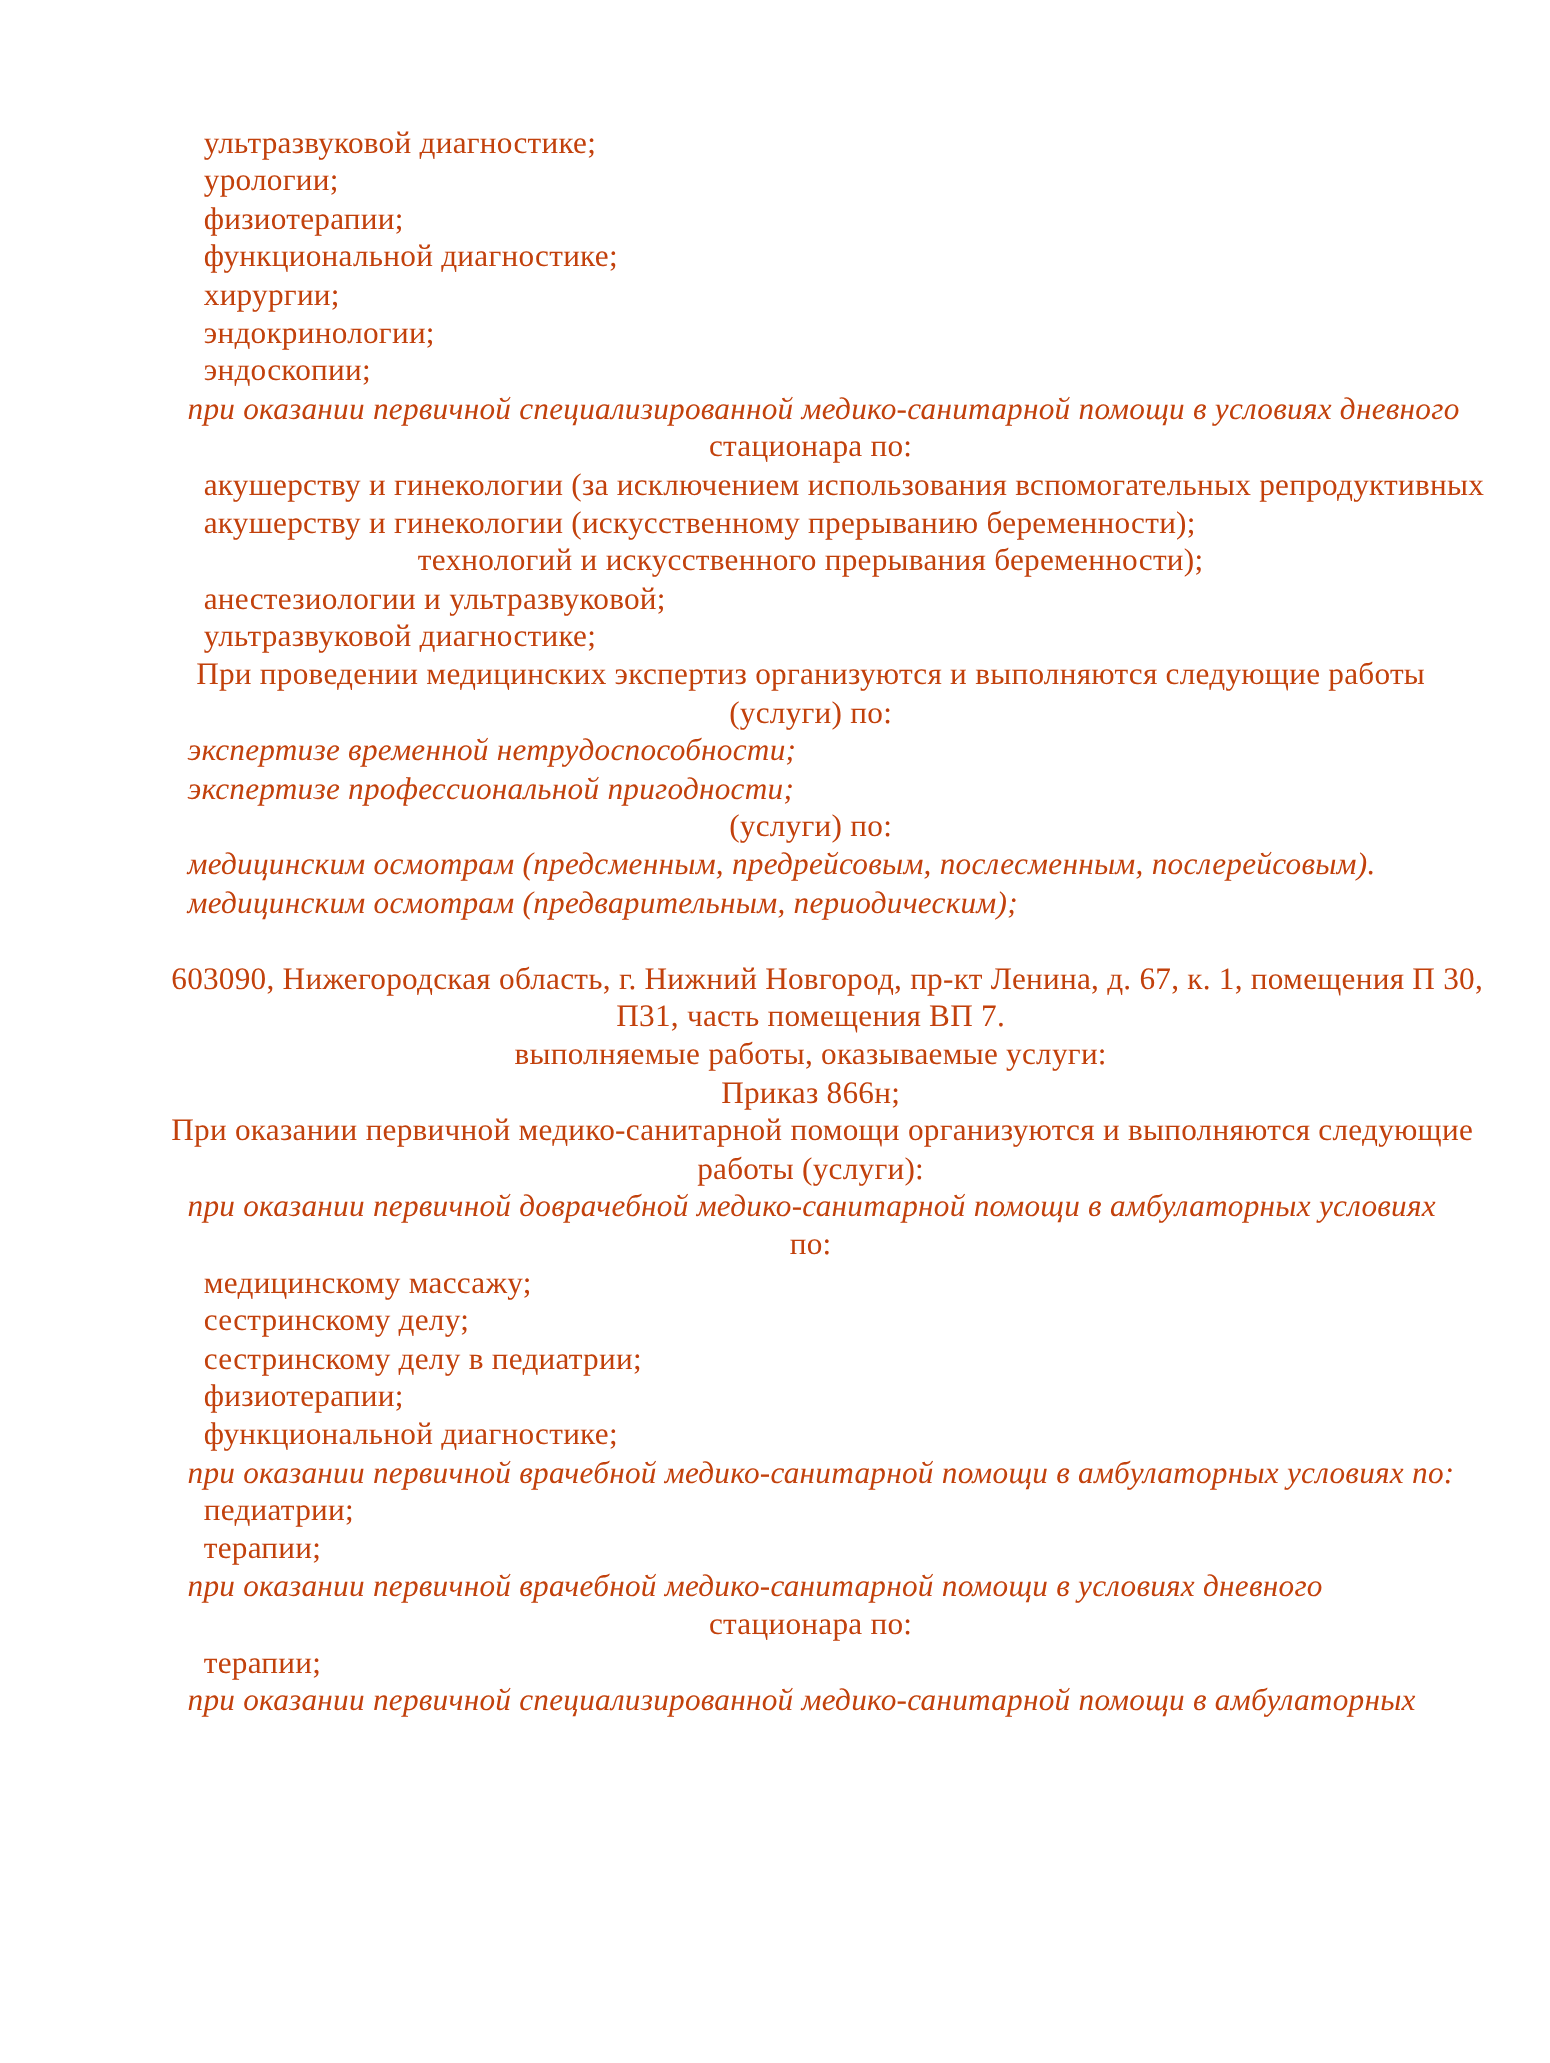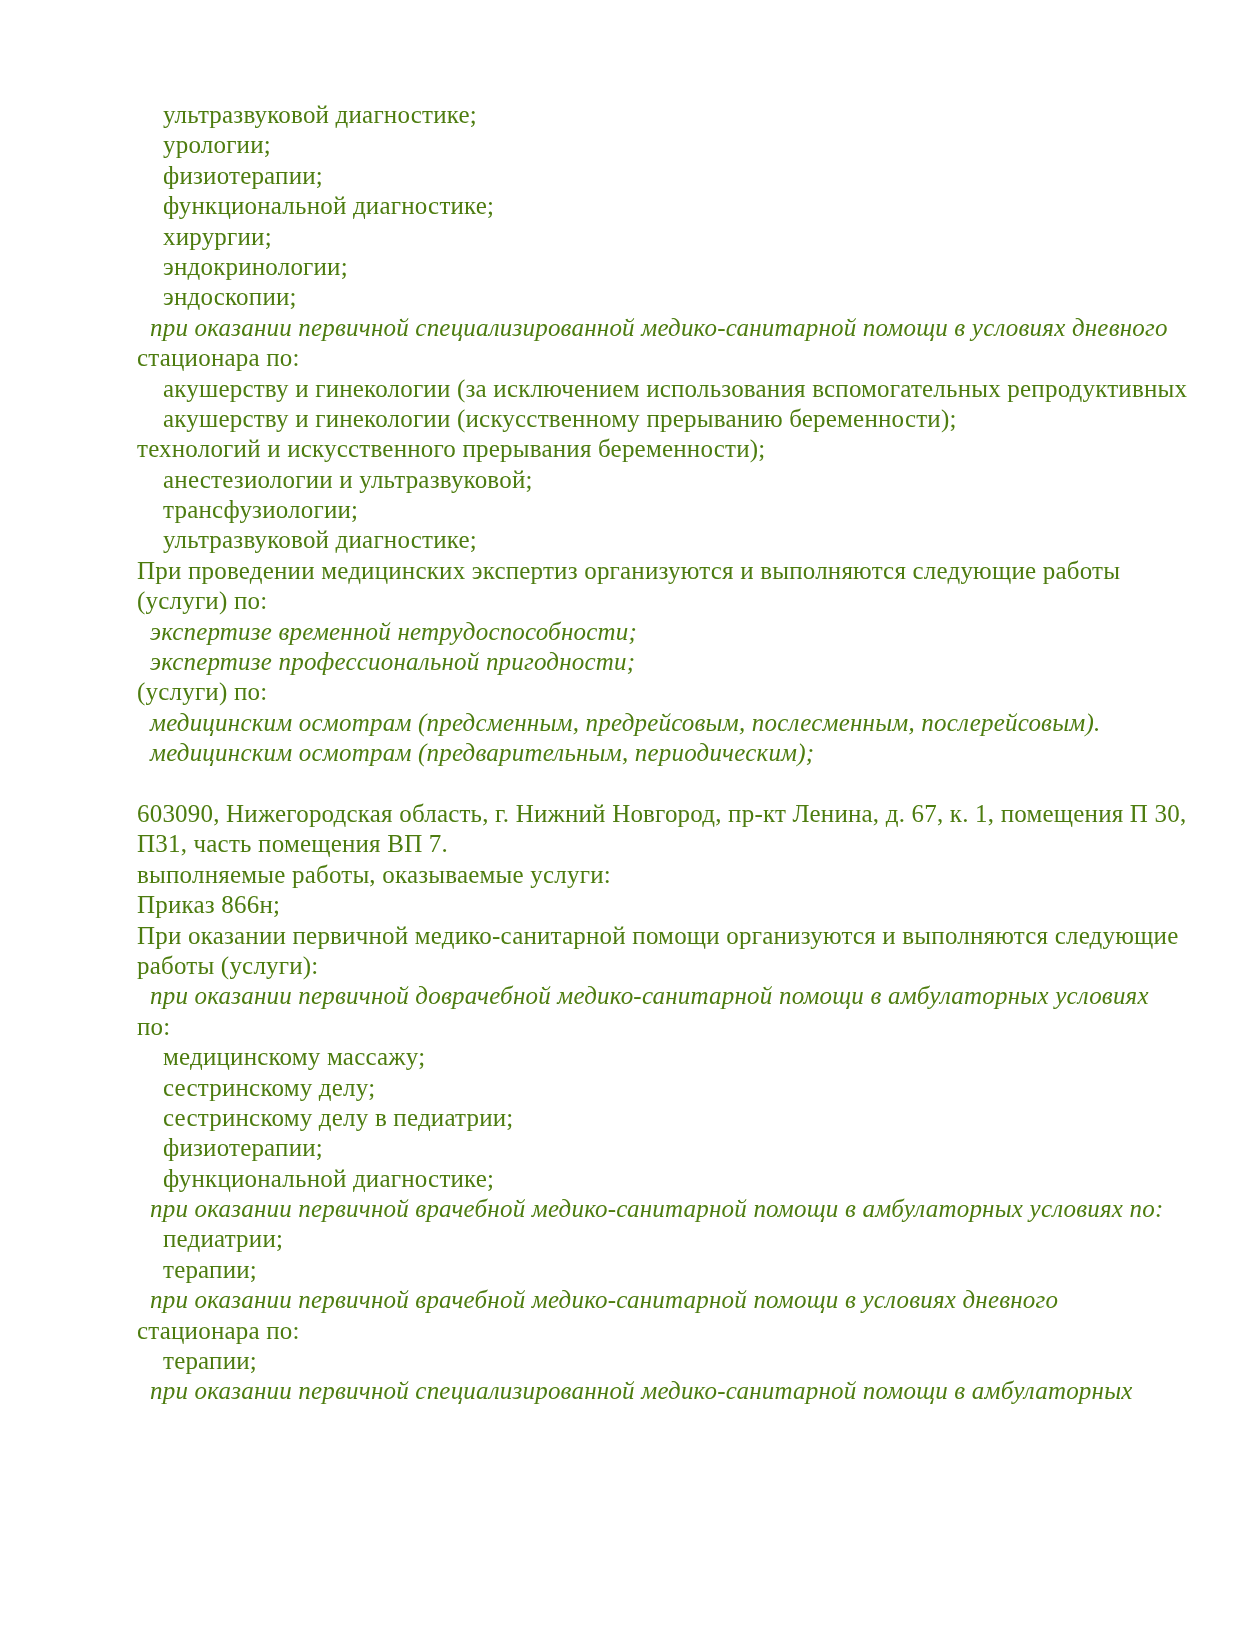--- a/index.html
+++ b/index.html
@@ -14,29 +14,29 @@
     background: #ffffff;
     overflow: hidden;
     font-family: "Liberation Serif", serif;
   }
   .doc {
     position: absolute;
     left: 137px;
     top: 100px;
     right: 80px;
     font-size: 25px;
-    color: #4d7c0f;
+    color: #c2410c;
     letter-spacing: 0.2px;
   }
   .line {
     height: 30.4px;
     line-height: 30.4px;
     white-space: pre;
   }
-  .indent-0 { padding-left: 0; }
+  .indent-0 { padding-left: 0; text-align: center; }
   .indent-1 { padding-left: 13px; font-style: italic; }
   .indent-2 { padding-left: 26px; }
 </style>
 </head>
 <body>
 
 <main class="page">
   <div class="doc">
       <div class="line indent-2">ультразвуковой диагностике;</div>
       <div class="line indent-2">урологии;</div>
@@ -44,21 +44,20 @@
       <div class="line indent-2">функциональной диагностике;</div>
       <div class="line indent-2">хирургии;</div>
       <div class="line indent-2">эндокринологии;</div>
       <div class="line indent-2">эндоскопии;</div>
       <div class="line indent-1">при оказании первичной специализированной медико-санитарной помощи в условиях дневного</div>
       <div class="line indent-0">стационара по:</div>
       <div class="line indent-2">акушерству и гинекологии (за исключением использования вспомогательных репродуктивных</div>
       <div class="line indent-2">акушерству и гинекологии (искусственному прерыванию беременности);</div>
       <div class="line indent-0">технологий и искусственного прерывания беременности);</div>
       <div class="line indent-2">анестезиологии и ультразвуковой;</div>
-      <div class="line indent-2">трансфузиологии;</div>
       <div class="line indent-2">ультразвуковой диагностике;</div>
       <div class="line indent-0">При проведении медицинских экспертиз организуются и выполняются следующие работы</div>
       <div class="line indent-0">(услуги) по:</div>
       <div class="line indent-1">экспертизе временной нетрудоспособности;</div>
       <div class="line indent-1">экспертизе профессиональной пригодности;</div>
       <div class="line indent-0">(услуги) по:</div>
       <div class="line indent-1">медицинским осмотрам (предсменным, предрейсовым, послесменным, послерейсовым).</div>
       <div class="line indent-1">медицинским осмотрам (предварительным, периодическим);</div>
       <div class="line indent-0"></div>
       <div class="line indent-0">603090, Нижегородская область, г. Нижний Новгород, пр-кт Ленина, д. 67, к. 1, помещения П 30,</div>

